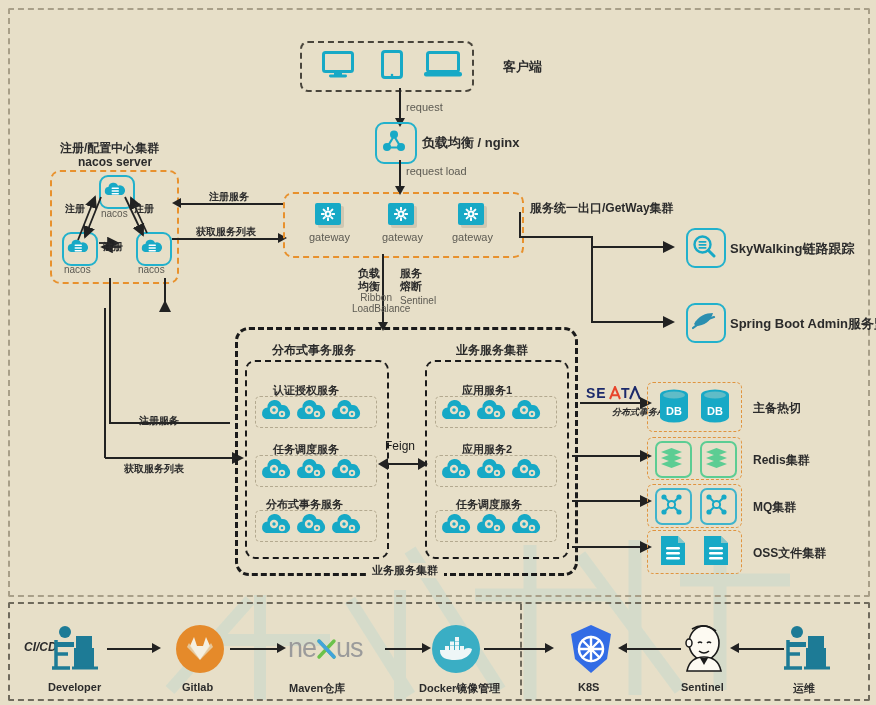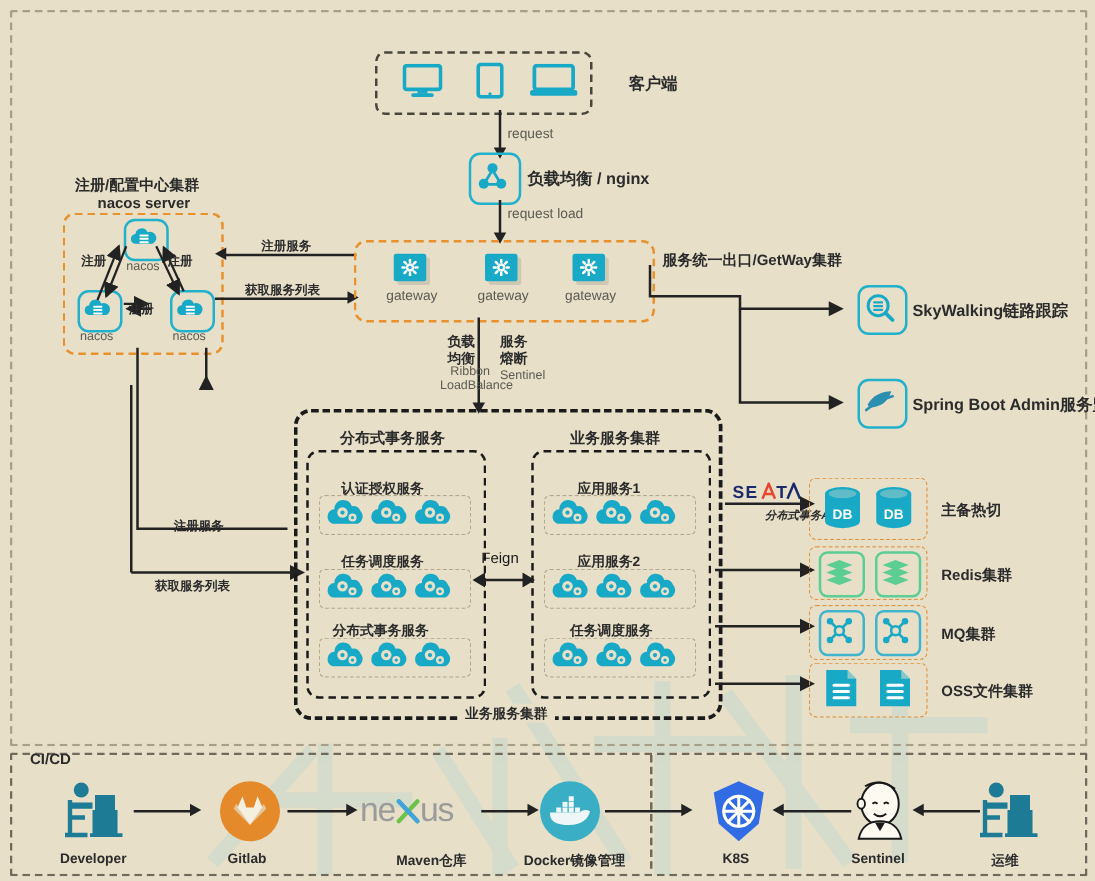--- a/index.html
+++ b/index.html
@@ -455,21 +455,21 @@
     <path d="M2 2 L19 2 L26 9 L26 31 L2 31 z" fill="#17a9c6"></path>
     <path d="M19 2 L19 9 L26 9 z" fill="#e7dfc8" opacity=".55"></path>
     <g fill="#fff">
       <rect x="7" y="13" width="14" height="2.4" rx="1.2"></rect>
       <rect x="7" y="18" width="14" height="2.4" rx="1.2"></rect>
       <rect x="7" y="23" width="14" height="2.4" rx="1.2"></rect>
     </g>
   </svg>
   <div class="lbl cn t12" style="left:753px;top:545px;">OSS文件集群</div>
 
-  <div class="lbl cn t12" style="left:24px;top:600px;">CI/CD</div>
+  <div class="lbl cn t12" style="left:24px;top:640px;font-style:italic;">CI/CD</div>
 
   <svg class="abs" style="left:48px;top:624px;width:56px;height:50px" viewBox="0 0 56 50">
     <circle cx="17" cy="8" r="6" fill="#1d7b96"></circle>
     <path d="M9 18 L26 18 L26 23 L9 23 z" fill="#1d7b96"></path>
     <path d="M8 16 L8 44" stroke="#1d7b96" stroke-width="3.5"></path>
     <path d="M4 44 L22 44" stroke="#1d7b96" stroke-width="3.5"></path>
     <path d="M8 30 L20 30" stroke="#1d7b96" stroke-width="3.5"></path>
     <rect x="26" y="24" width="20" height="20" fill="#1d7b96"></rect>
     <rect x="28" y="12" width="16" height="13" fill="#1d7b96"></rect>
     <path d="M24 44 L50 44" stroke="#1d7b96" stroke-width="3"></path>
@@ -489,21 +489,21 @@
 
   <div class="line-h" style="left:230px;top:648px;width:52px;"></div>
   <div class="arrow-r" style="left:277px;top:643px;"></div>
 
   <svg class="abs" style="left:288px;top:632px;width:96px;height:32px" viewBox="0 0 96 32">
     <text x="0" y="25" font-family="Liberation Sans, sans-serif" font-size="27" fill="#9b9b9b" letter-spacing="-1">ne</text>
     <path d="M31 9 L46 25 M46 9 L31 25" stroke="#6cc24a" stroke-width="3.4" stroke-linecap="round"></path>
     <path d="M31 9 L46 25" stroke="#41a3dc" stroke-width="3.4" stroke-linecap="round"></path>
     <text x="48" y="25" font-family="Liberation Sans, sans-serif" font-size="27" fill="#9b9b9b" letter-spacing="-1">us</text>
   </svg>
-  <div class="lbl cn t11" style="left:317px;top:681px;text-align:right;">Maven仓库</div>
+  <div class="lbl cn t11" style="left:289px;top:681px;text-align:right;">Maven仓库</div>
 
   <div class="line-h" style="left:385px;top:648px;width:42px;"></div>
   <div class="arrow-r" style="left:422px;top:643px;"></div>
 
   <div class="abs" style="left:432px;top:625px;width:48px;height:48px;border-radius:50%;background:#3aaec4;"></div>
   <svg class="abs" style="left:438px;top:636px;width:36px;height:26px" viewBox="0 0 36 26">
     <g fill="#eef6f7">
       <rect x="7" y="10" width="4" height="4"></rect>
         <rect x="12" y="10" width="4" height="4"></rect>
       <rect x="17" y="10" width="4" height="4"></rect>

